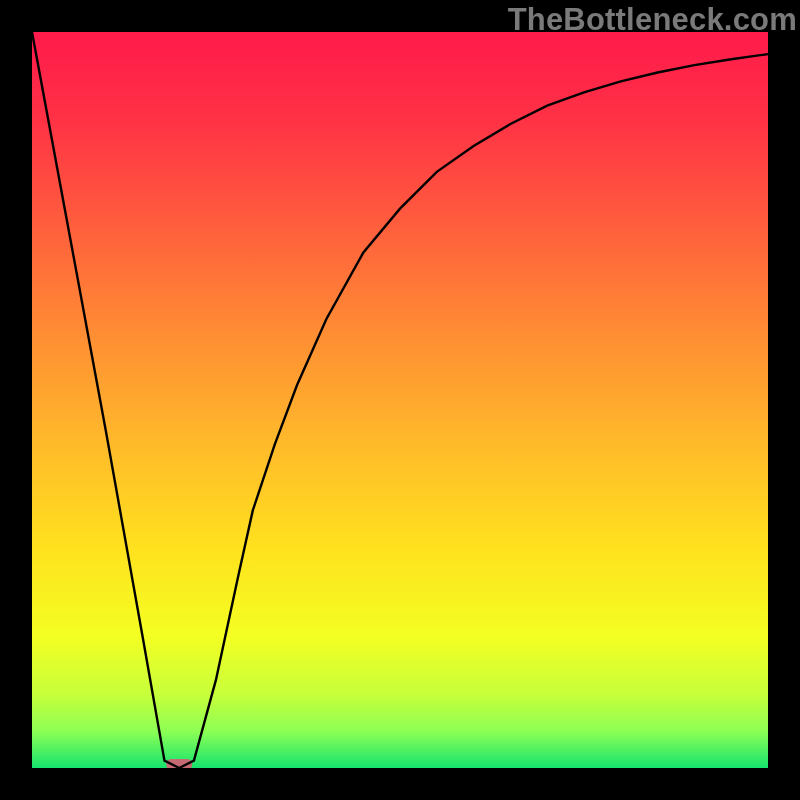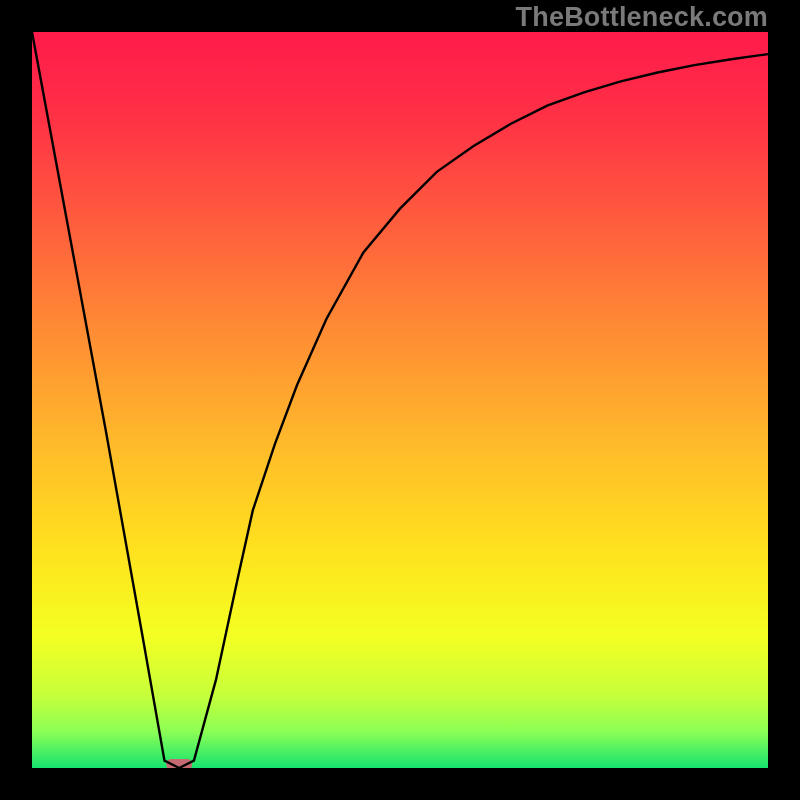--- a/index.html
+++ b/index.html
@@ -15,22 +15,22 @@
     position: relative;
     width: 800px;
     height: 800px;
   }
   svg {
     display: block;
   }
   .watermark {
     position: absolute;
     top: 2px;
-    right: 32px;
-    font-size: 27px;
+    right: 3px;
+    font-size: 31px;
     font-weight: bold;
     color: #7a7a7a;
     letter-spacing: 0.2px;
   }
 </style>
 </head>
 <body>
 
 <div class="container">
   <svg id="chart-svg" width="800" height="800" viewBox="0 0 800 800">

